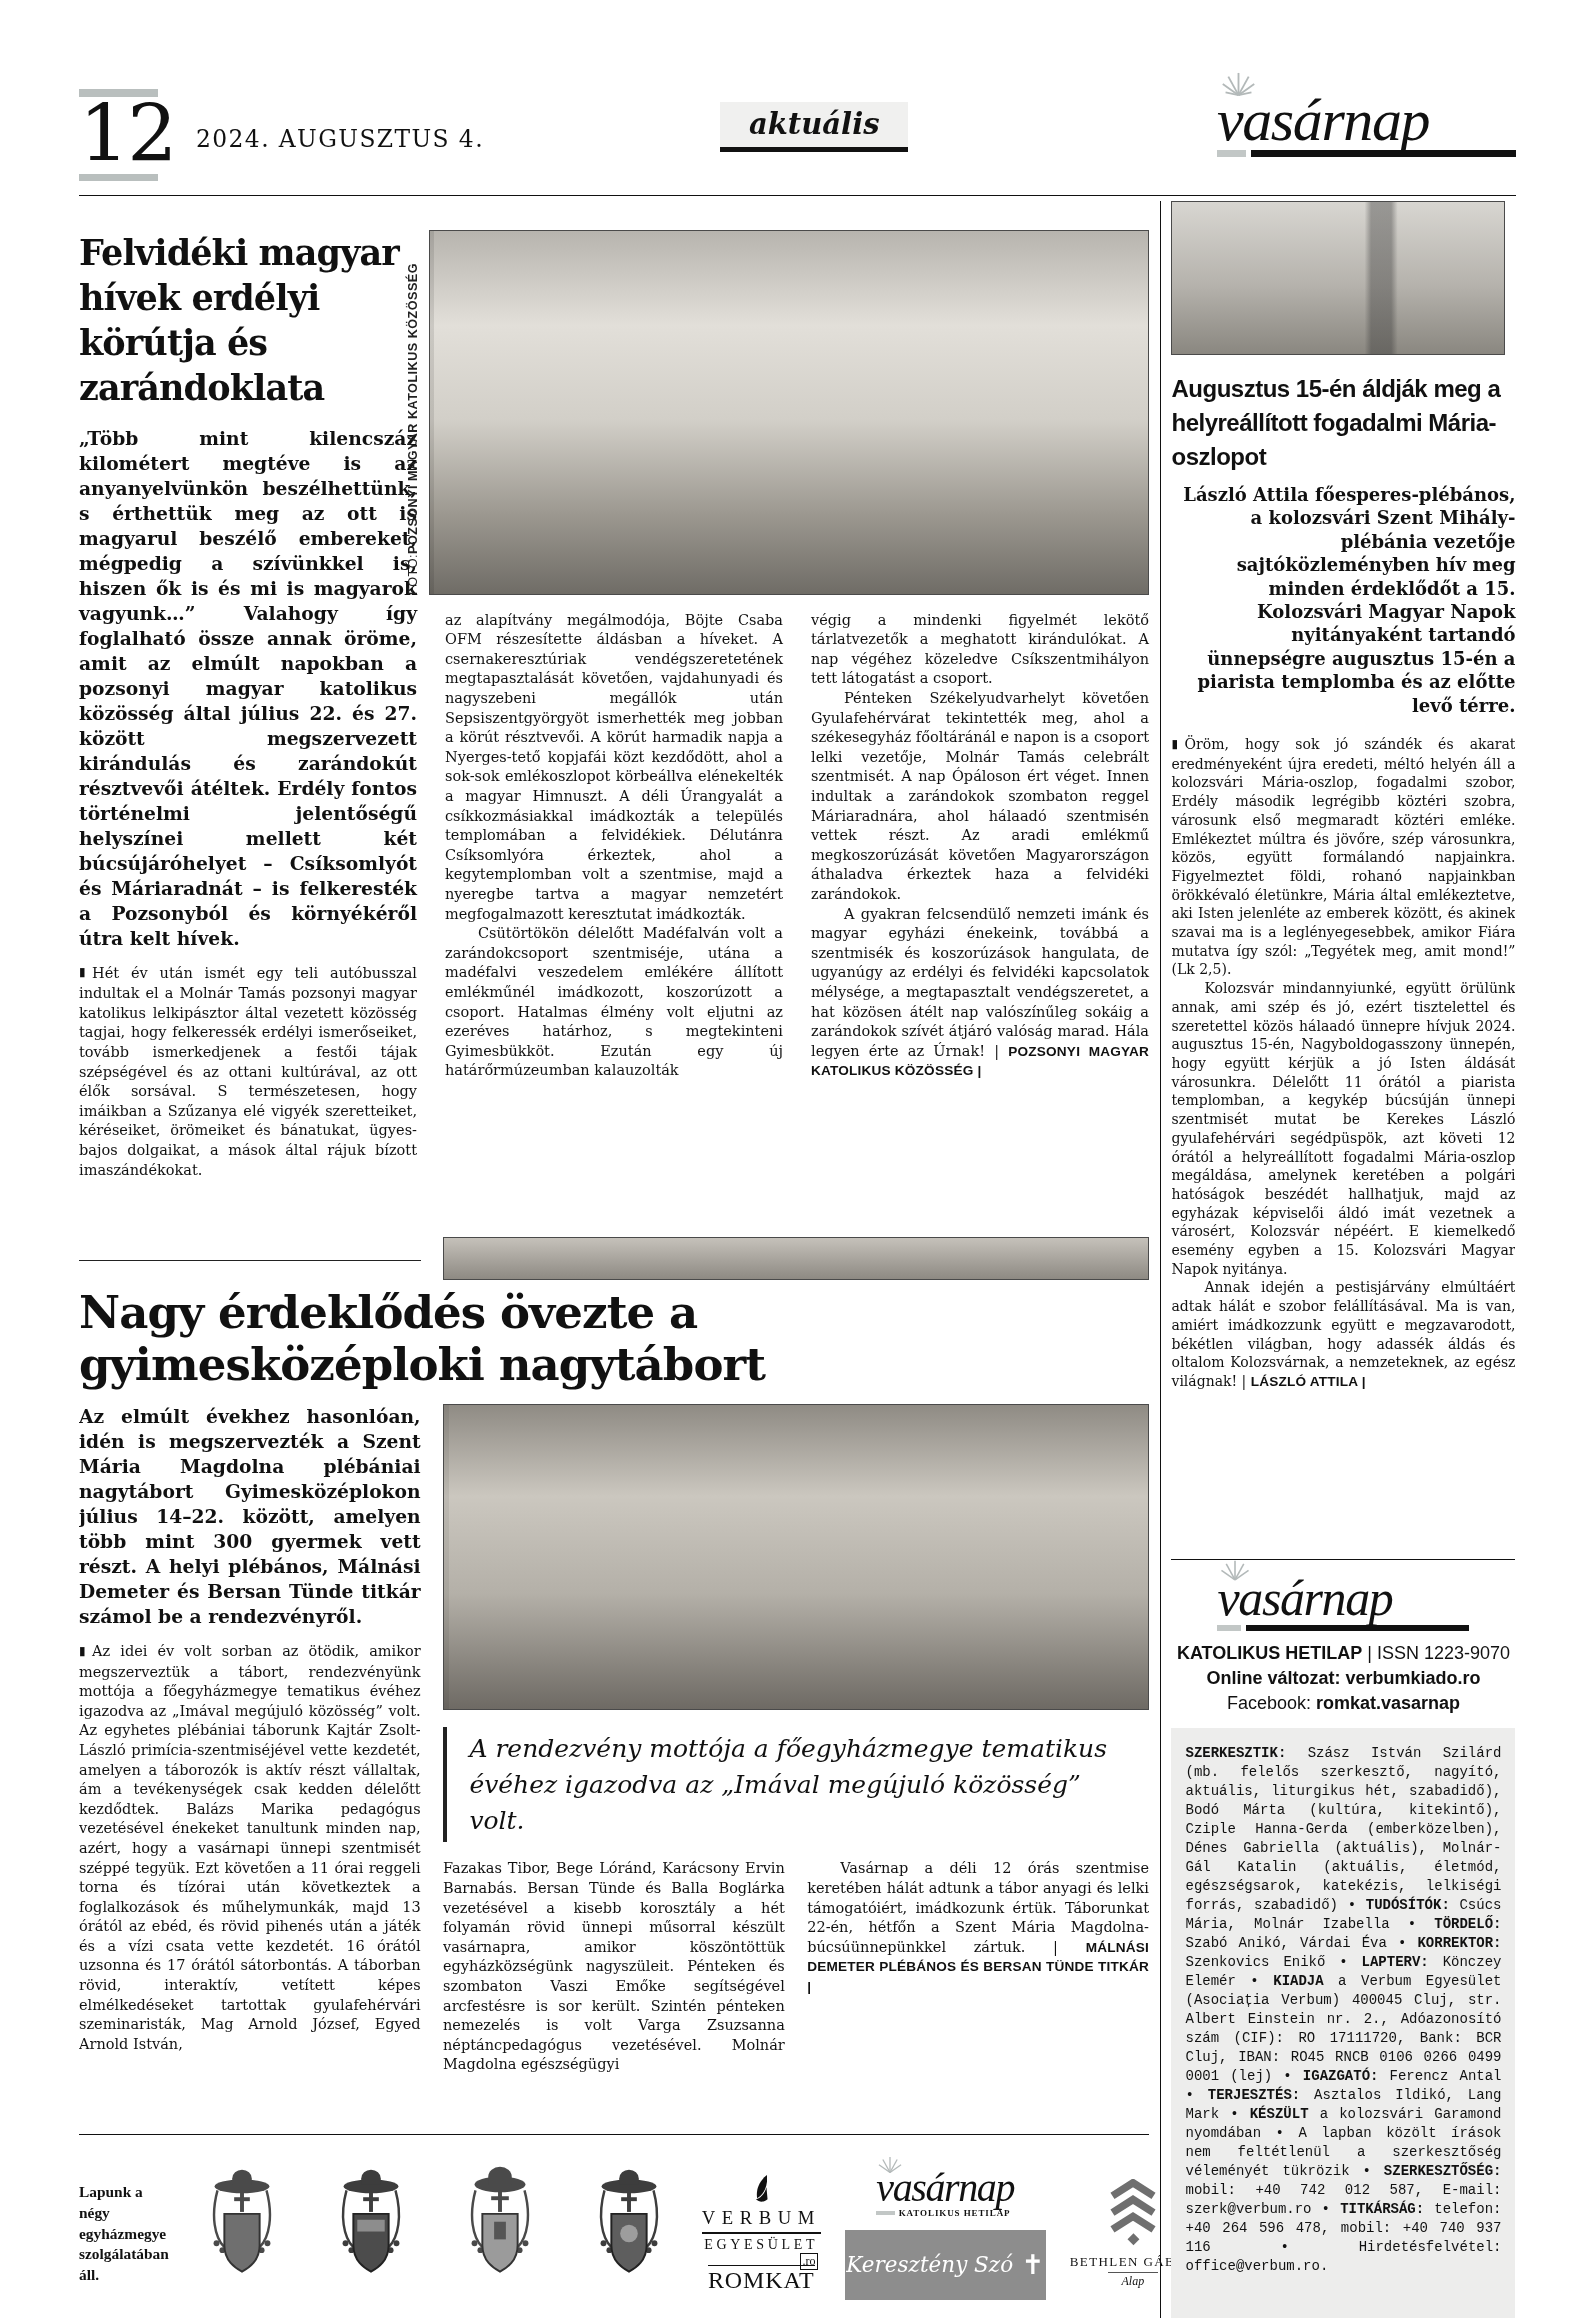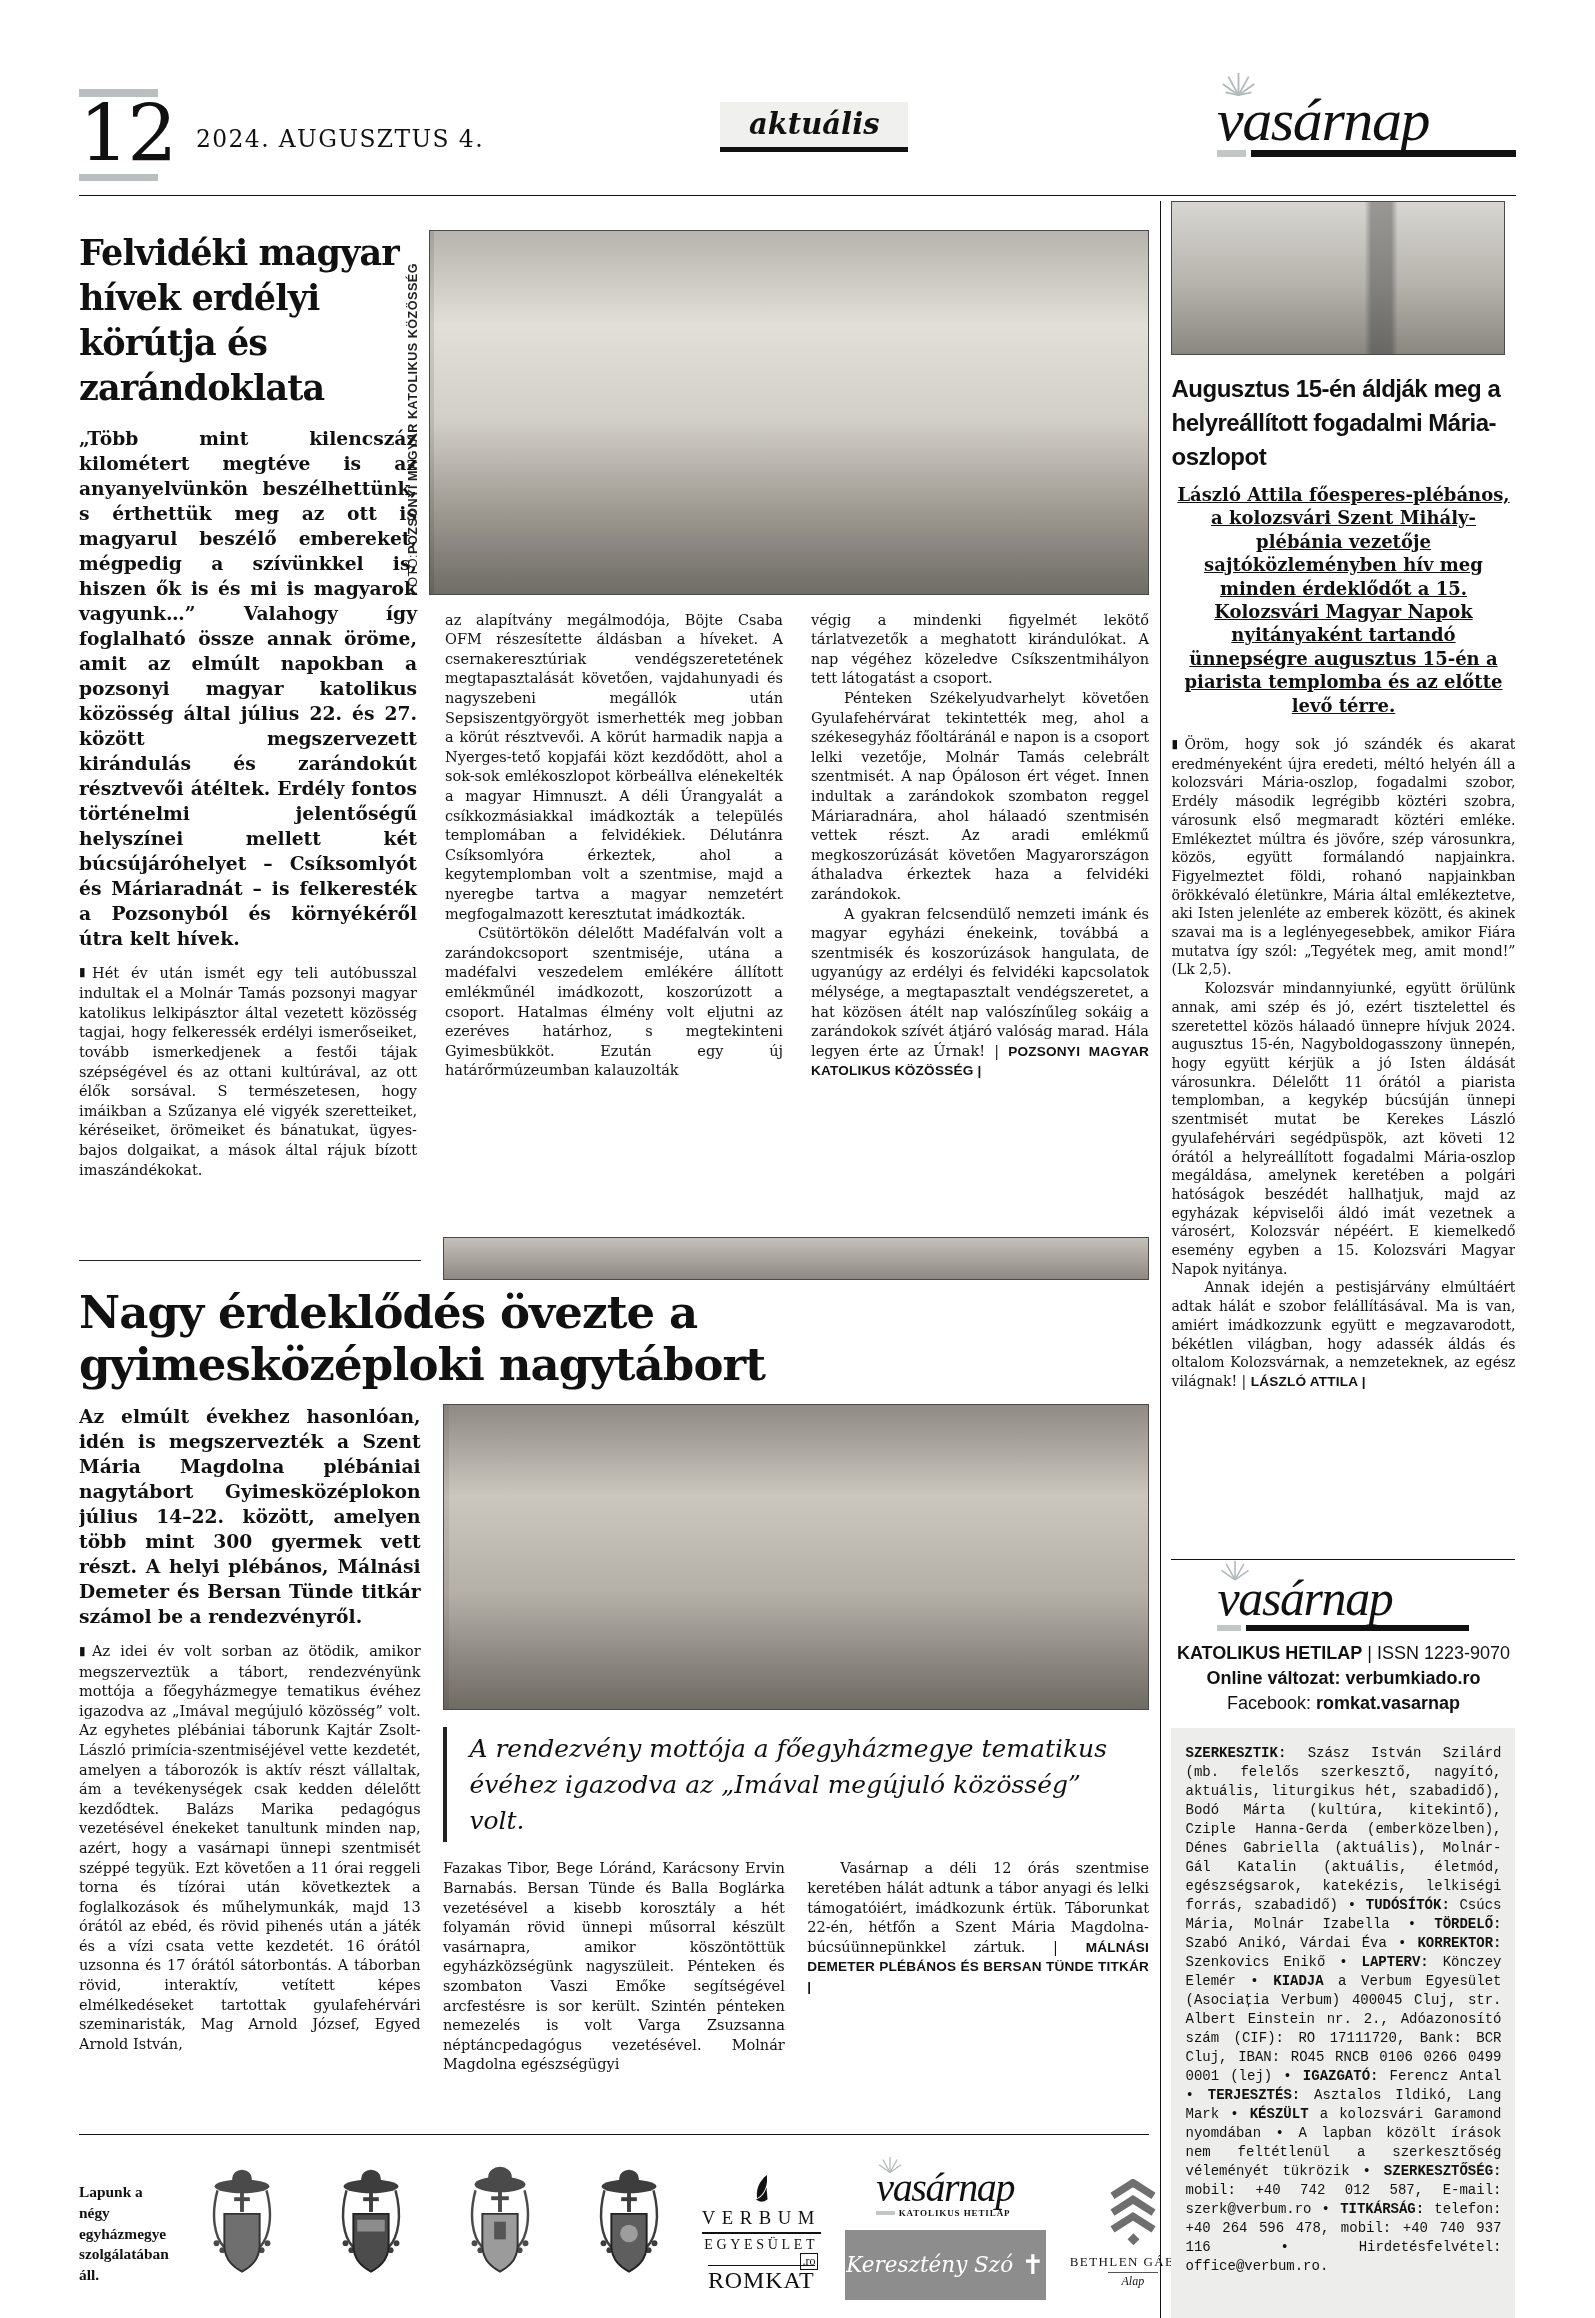--- a/index.html
+++ b/index.html
@@ -63,21 +63,21 @@
   .a2-right{width:706px;}
   .a2-photo{width:706px;height:306px;}
   .pullquote{border-left:4.7px solid #222;padding:3.7px 0 3.7px 22.4px;margin:17px 0 0 0;
              font-style:italic;font-size:25px;line-height:36px;width:645px;}
   .a2-cols{display:flex;gap:22.4px;margin-top:17px;}
   .a2-cols .col{height:269px;overflow:hidden;}
   
   .a3-photo{width:334px;height:154px;}
   .headline3{font-family:"Liberation Sans",sans-serif;font-weight:bold;font-size:24px;line-height:34px;
              letter-spacing:-0.5px;margin-top:17px;}
-  .lead3{font-weight:bold;font-size:18px;line-height:23.4px;margin-top:9.3px;text-align:center;text-decoration:underline;}
+  .lead3{font-weight:bold;font-size:18px;line-height:23.4px;margin-top:9.3px;text-align:right;}
   .a3-body{margin-top:7.5px;height:813px;overflow:hidden;text-align:justify;}
   .a3-body p{font-size:14px;line-height:18.7px;margin:0;}
   .rail-rule{border-top:1.4px solid #111;margin-top:11.2px;}
   .rail-logo{position:relative;width:252px;margin:14px auto 0 auto;}
   .rail-logo .brand-logo{font-size:50px;line-height:49px;}
   .rail-logo .seg{width:23.4px;height:6px;}
   .rail-logo .bar{height:6px;}
   .rail-logo .sunburst{top:-14px;left:1.9px;}
   .mast-info{text-align:center;font-family:"Liberation Sans",sans-serif;font-size:18px;line-height:25px;
              margin-top:10.3px;}

